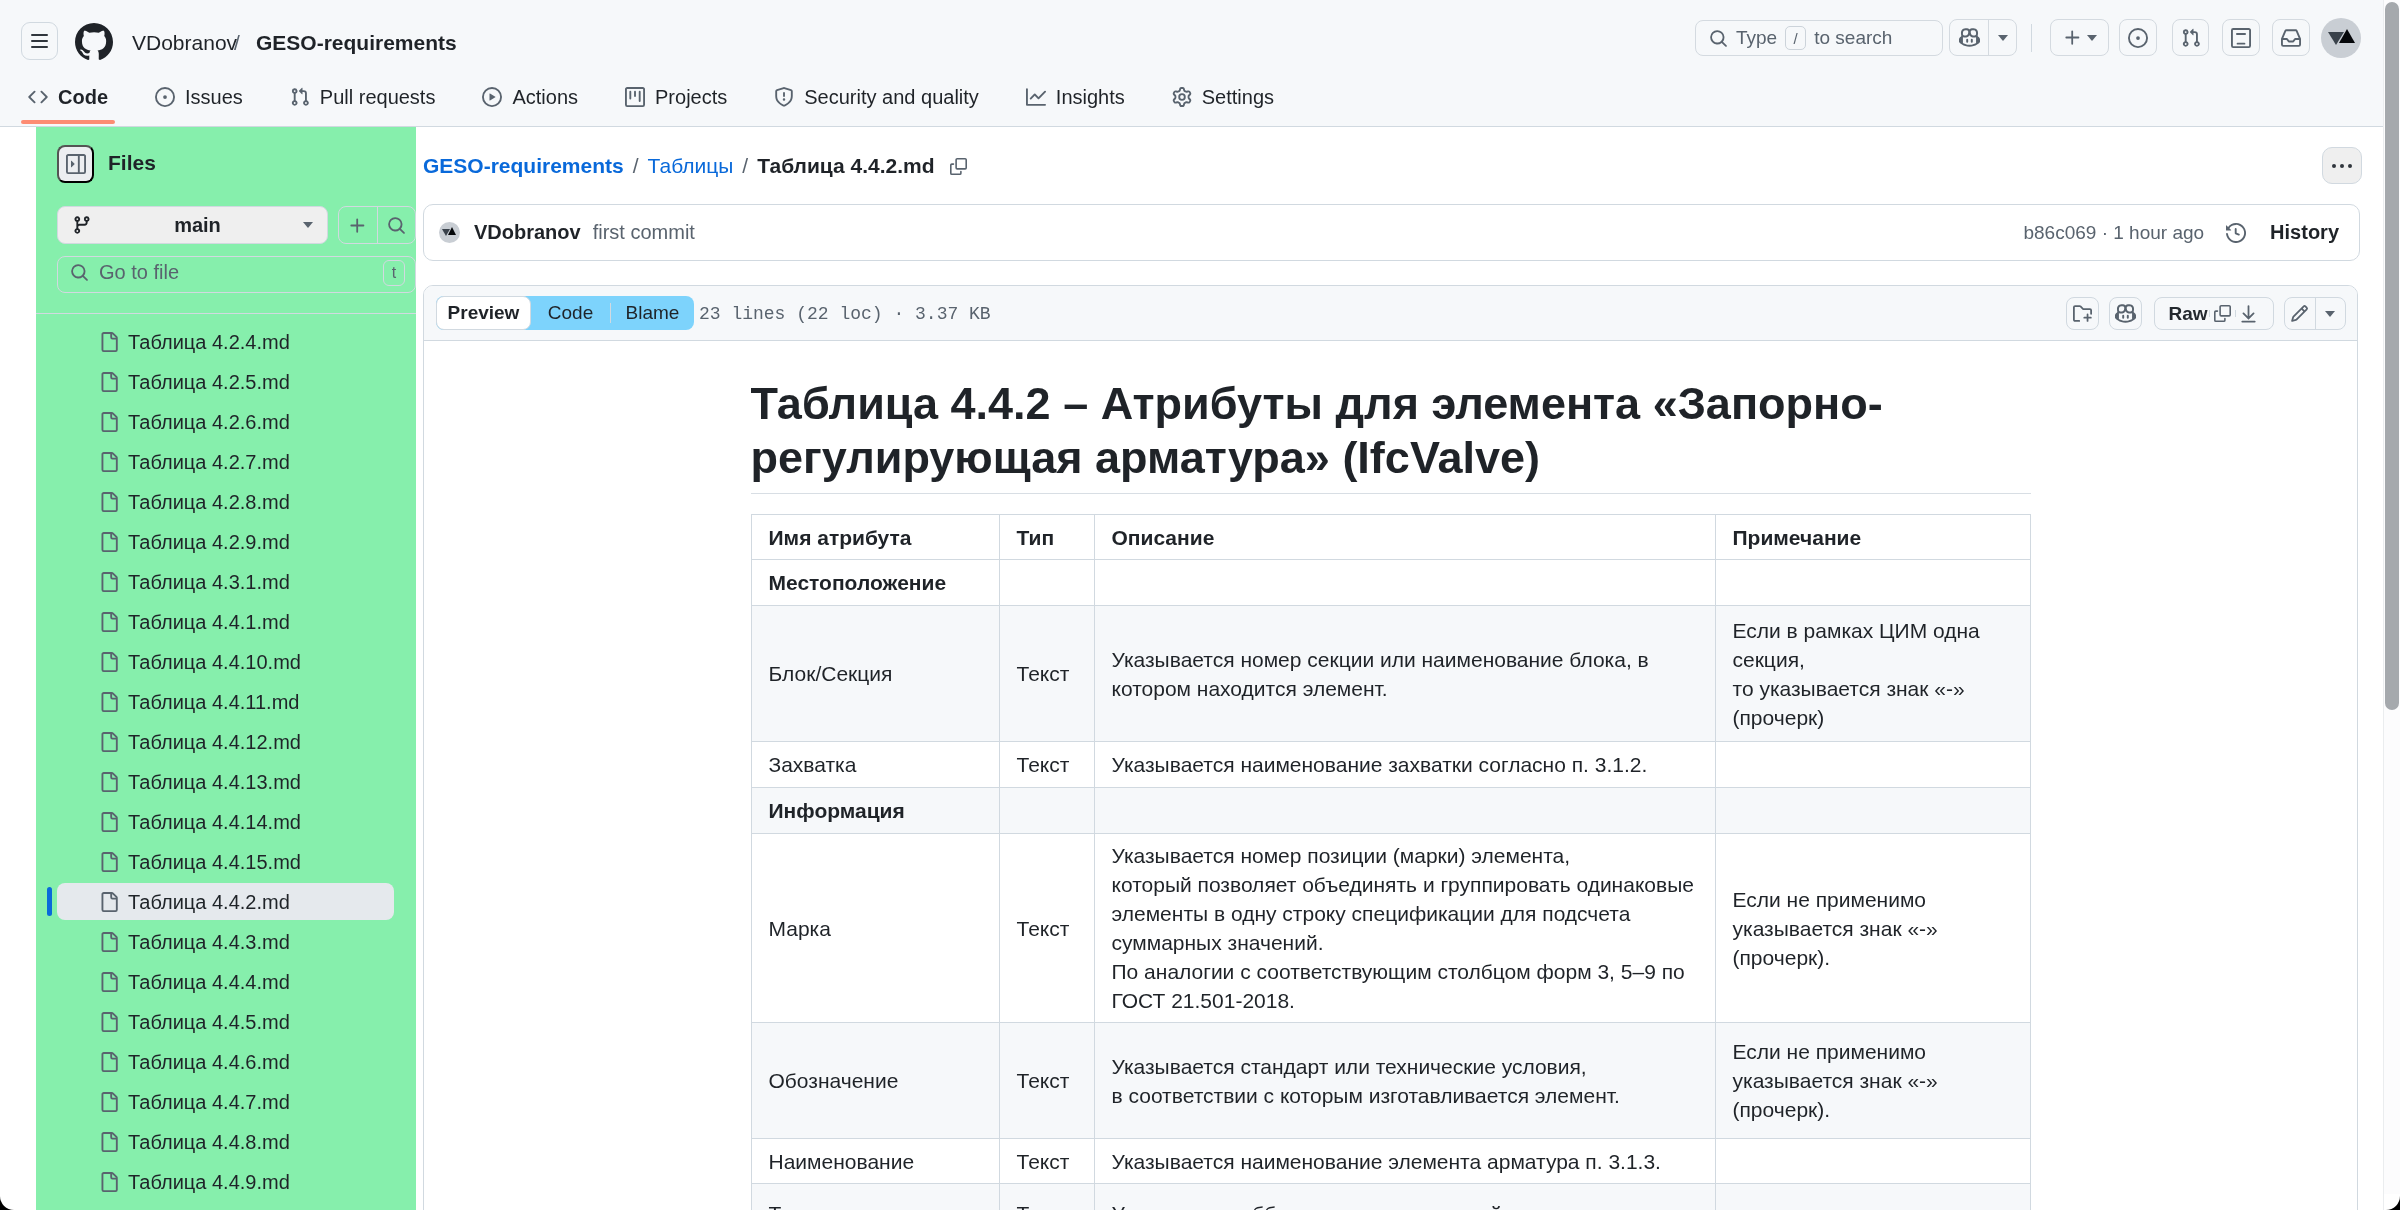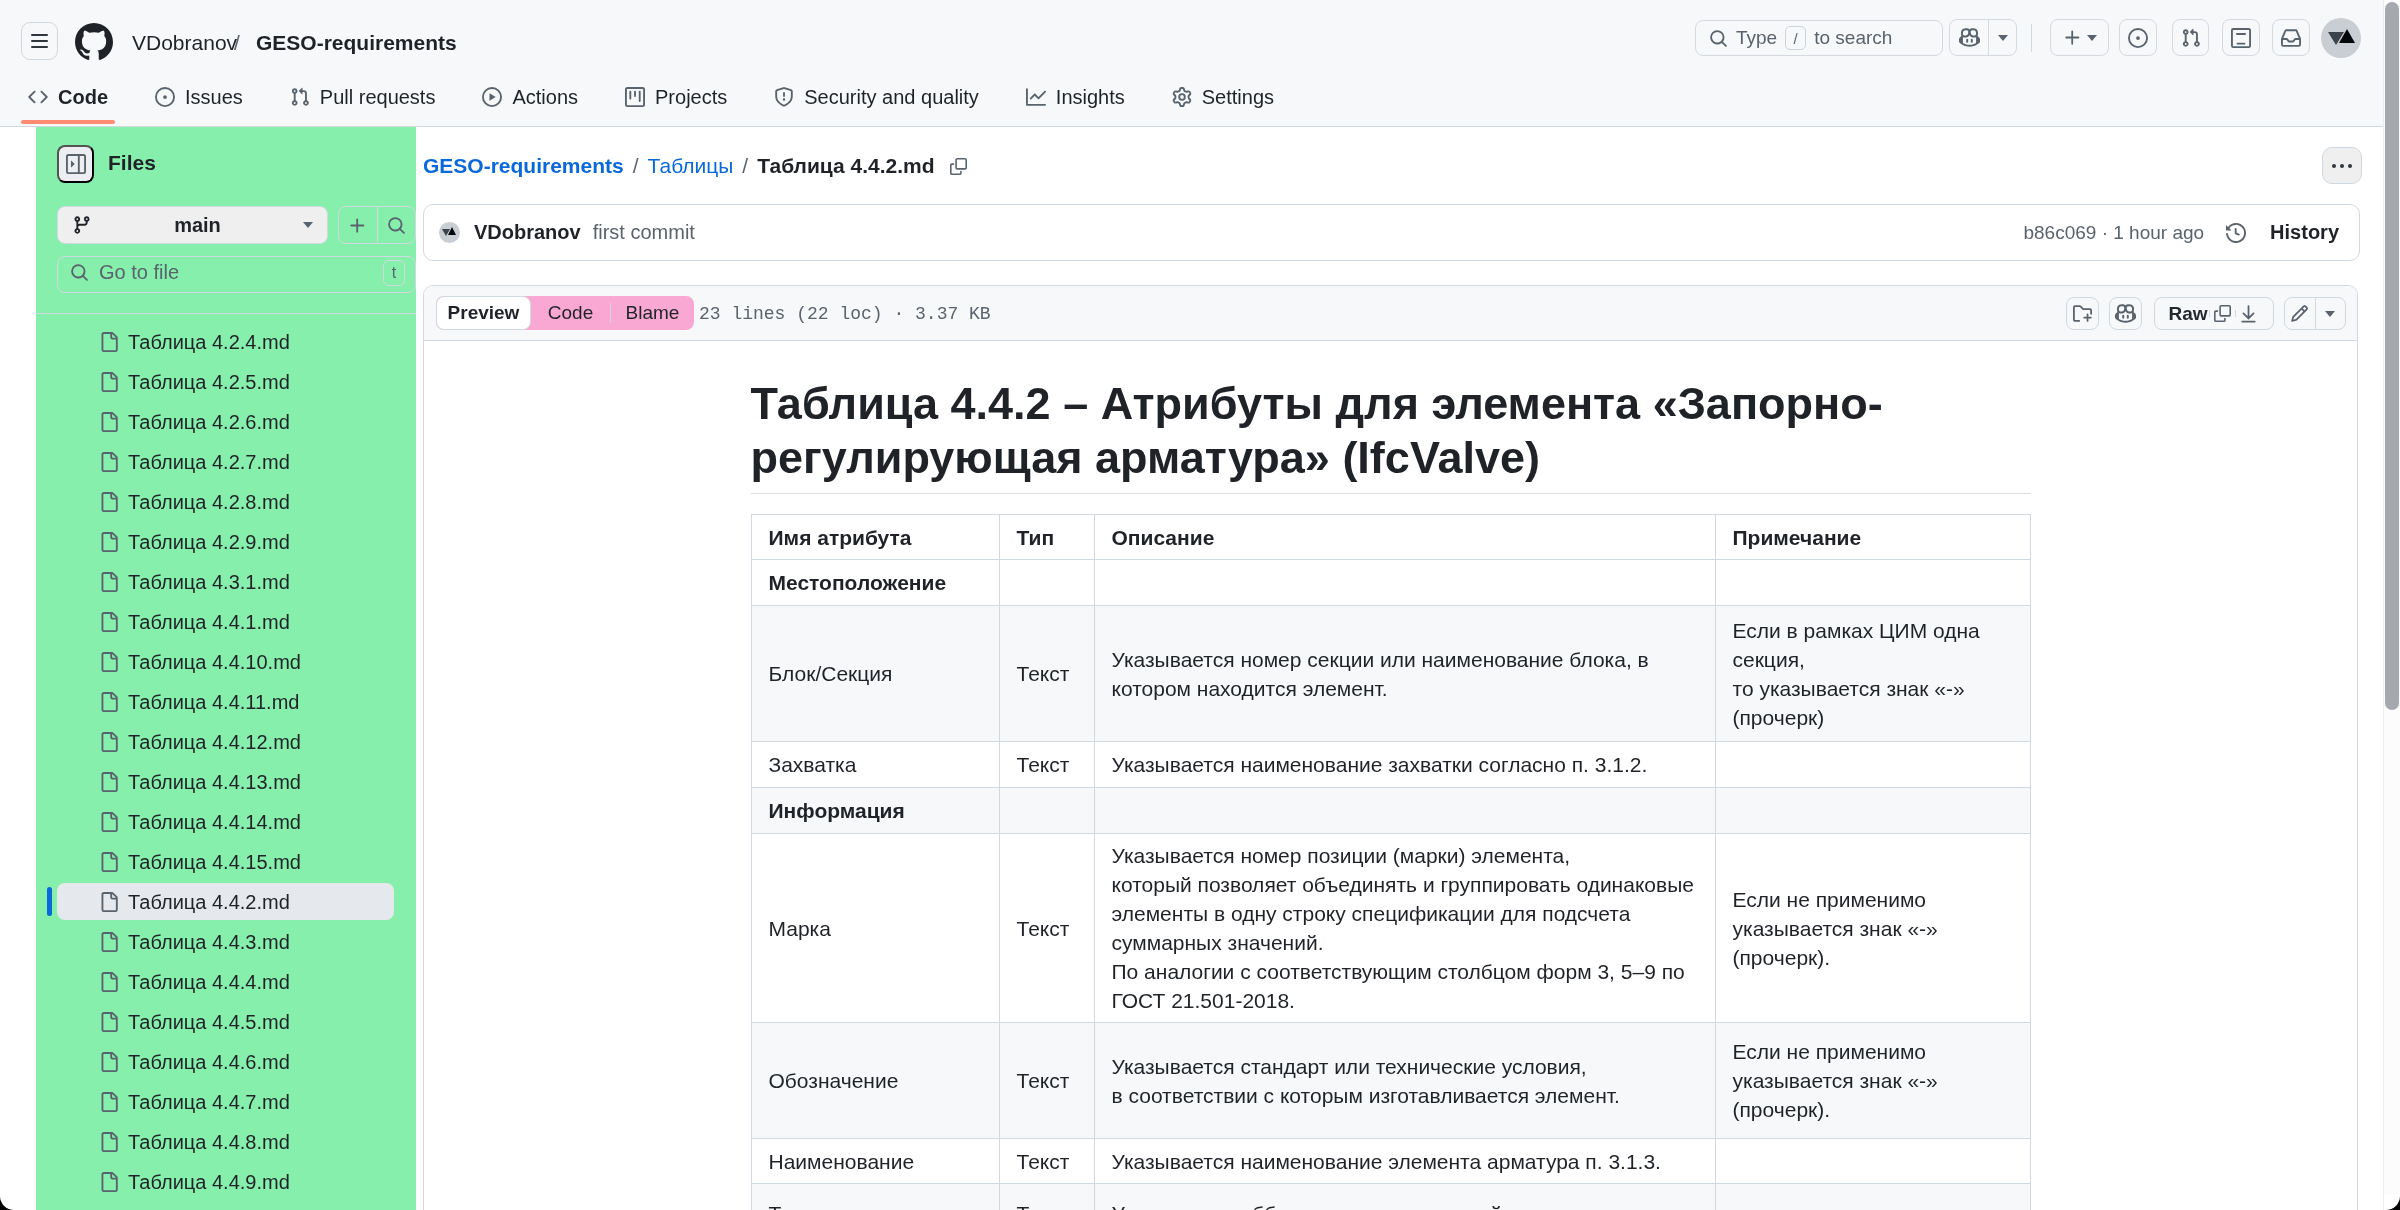--- a/index.html
+++ b/index.html
@@ -72,21 +72,21 @@
   .cavatar .d { position:absolute; left:3px; top:7px; border-left:4.5px solid transparent; border-right:4.5px solid transparent; border-top:7px solid #3a424b; }
   .cavatar .u { position:absolute; left:9px; top:5px; border-left:4.5px solid transparent; border-right:4.5px solid transparent; border-bottom:8px solid #05070a; }
   .cname { font-size:20px; font-weight:700; margin-left:14px; }
   .cmsg { font-size:20px; color:#59636e; margin-left:12px; flex:1; }
   .cmeta { font-size:19px; color:#59636e; }
   .chist { display:flex; align-items:center; gap:24px; margin-left:22px; color:#1f2328; font-size:20px; font-weight:700; }
   .chist .hicon { color:#59636e; display:flex; }
   
   .filebox { position:absolute; left:7px; top:158px; width:1935px; height:1200px; border:1px solid #d1d9e0; border-radius:10px; background:#fff; overflow:hidden; }
   .fhead { position:relative; height:55px; background:#f6f8fa; border-bottom:1px solid #d1d9e0; }
-  .segctl { position:absolute; left:12px; top:10px; height:34px; display:flex; background:#f9a8d4; border-radius:8px; align-items:stretch; }
+  .segctl { position:absolute; left:12px; top:10px; height:34px; display:flex; background:#7dd3fc; border-radius:8px; align-items:stretch; }
   .seg { display:flex; align-items:center; justify-content:center; font-size:19px; color:#1f2328; }
   .seg.active { background:#fff; border:1px solid #d1d9e0; border-radius:8px; font-weight:700; }
   .seg.mid { width:79px; }
   .segdiv { width:1px; background:#d1d9e0; margin:7px 0; }
   .fmeta { position:absolute; left:275px; top:0; height:55px; display:flex; align-items:center; font-family:"Liberation Mono","DejaVu Sans Mono",monospace; font-size:18px; color:#59636e; }
   .fbtn { position:absolute; top:11px; height:33px; border:1px solid #d1d9e0; border-radius:8px; background:#f6f8fa; color:#59636e; display:flex; align-items:center; justify-content:center; }
   .fb1 { left:1642px; width:33px; }
   .fb2 { left:1685px; width:33px; }
   .rawgroup { left:1730px; width:120px; padding:12px; overflow:hidden; }
   .rawgroup .rseg { height:100%; display:flex; align-items:center; justify-content:center; }

